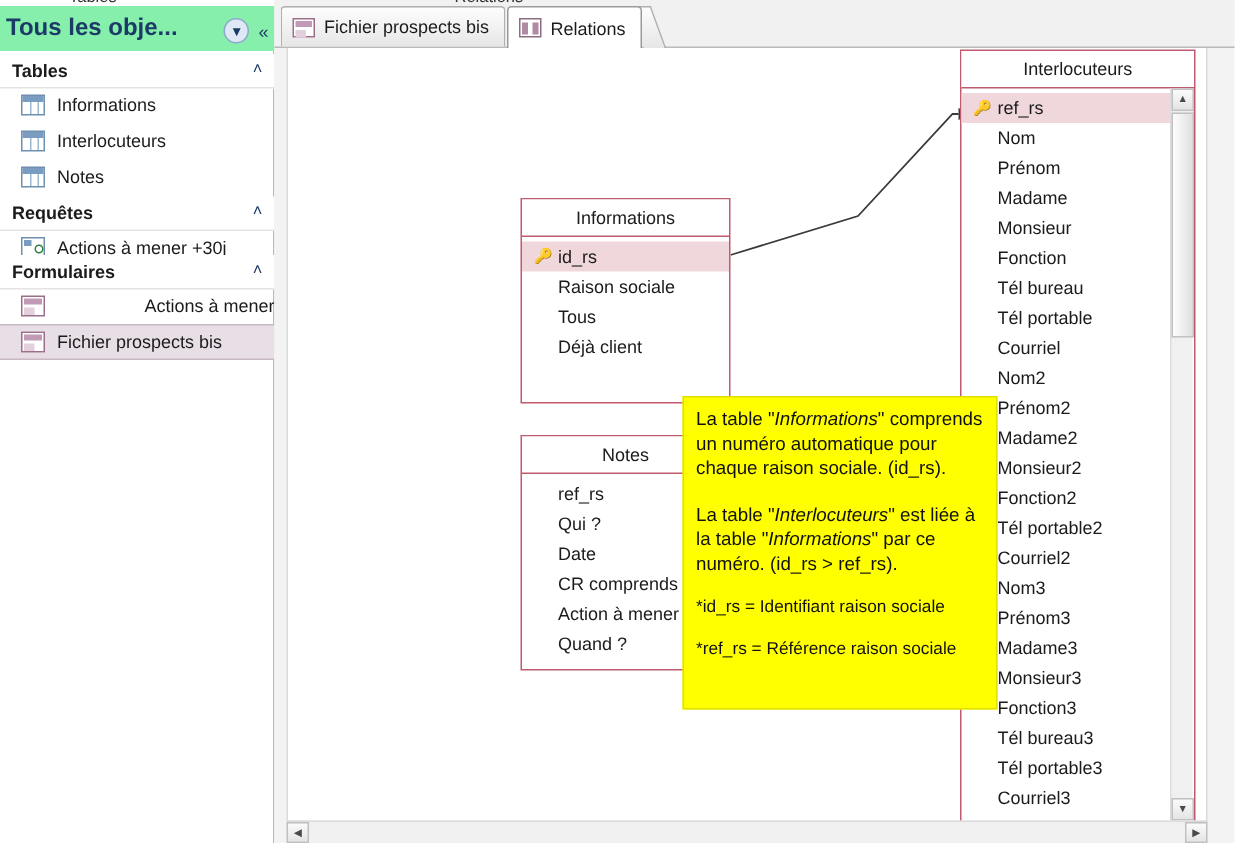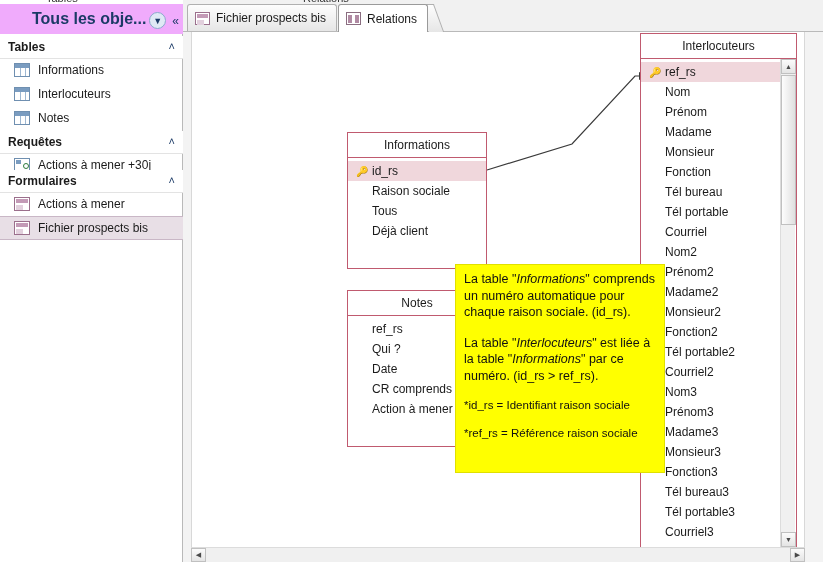--- a/index.html
+++ b/index.html
@@ -46,22 +46,21 @@
     font-size: 11px;
     color: #333;
   }
   .nav-header {
     position: absolute;
     left: 0; top: 4px;
     width: 183px; height: 30px;
     box-sizing: border-box;
     display: flex;
     align-items: center;
-    background: #f0abfc;
-    padding-left: 28px;
+    background: #86efac;
   }
   .nav-title {
     font-size: 16px;
     font-weight: bold;
     color: #1b3a66;
     margin-left: 4px;
     white-space: nowrap;
   }
   .nav-header-btns {
     position: absolute;
@@ -480,21 +479,21 @@
     </div>
     <div class="nav-item" style="top:153px;">
       <span class="icon icon-query"></span>
       <span class="label">Actions à mener +30j</span>
     </div>
 
     <div class="group-header" style="top:170px;">
       <span class="label">Formulaires</span>
       <span class="collapse">˄</span>
     </div>
-    <div class="nav-item" style="top:192px;">
+    <div class="nav-item" style="top:192px;justify-content:space-between;">
       <span class="icon icon-form"></span>
       <span class="label">Actions à mener</span>
     </div>
     <div class="nav-item selected" style="top:216px;">
       <span class="icon icon-form"></span>
       <span class="label">Fichier prospects bis</span>
     </div>
   </div>
 
   <div class="doc-area">
@@ -668,20 +667,24 @@
                 <span class="fname">Date</span>
               </div>
             <div class="field">
                 <span class="spacer"></span>
                 <span class="fname">CR comprends</span>
               </div>
             <div class="field">
                 <span class="spacer"></span>
                 <span class="fname">Action à mener</span>
               </div>
+            <div class="field">
+                <span class="spacer"></span>
+                <span class="fname">Quand ?</span>
+              </div>
           </div>
         </div>
 
         <div class="note" style="left:263px; top:232px; width:210px; height:209px;">
           <p><span>La table "</span><i>Informations</i><span>" comprends un numéro automatique pour chaque raison sociale. (id_rs).</span></p>
           <p><span>La table "</span><i>Interlocuteurs</i><span>" est liée à la table "</span><i>Informations</i><span>" par ce numéro. (id_rs &gt; ref_rs).</span></p>
           <p class="small">*id_rs = Identifiant raison sociale</p>
           <p class="small last">*ref_rs = Référence raison sociale</p>
         </div>
 

